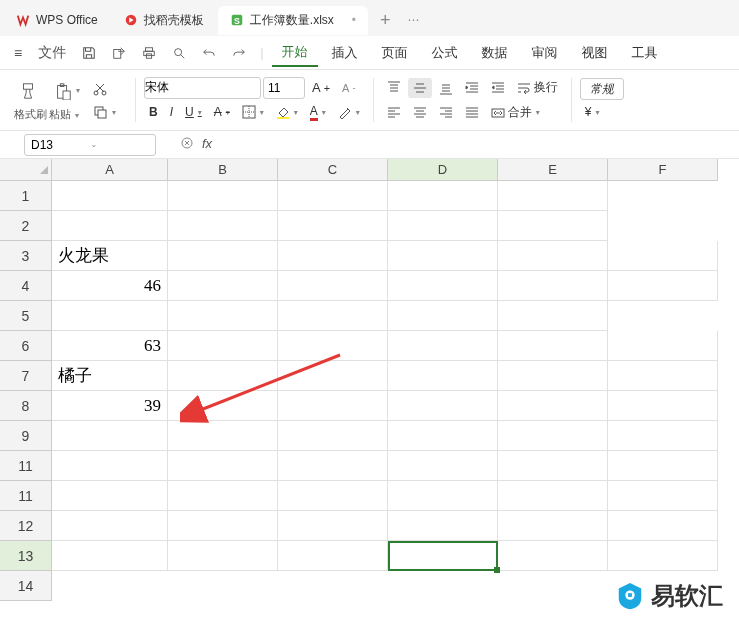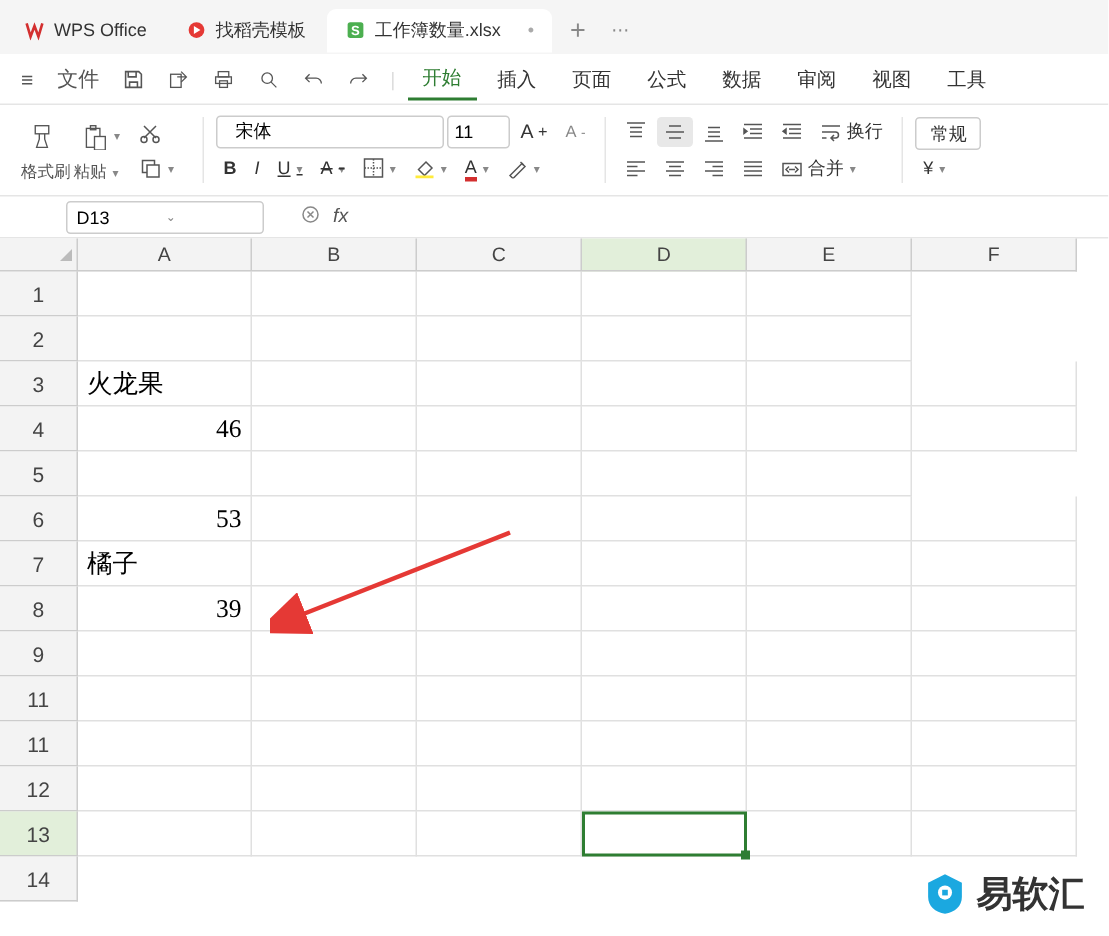--- a/index.html
+++ b/index.html
@@ -21,27 +21,27 @@
 
 
 .ribbon { display: flex; padding: 6px 8px; gap: 8px; border-bottom: 1px solid #e5e5e5; align-items: center; }
 .ribbon-group { display: flex; flex-direction: column; align-items: center; gap: 2px; padding: 0 6px; }
 .ribbon-sep { width: 1px; height: 44px; background: #e5e5e5; }
 .rb-btn { display: flex; align-items: center; gap: 3px; padding: 3px 5px; font-size: 12px; color: #333; cursor: pointer; border-radius: 3px; }
 .rb-btn svg { flex-shrink: 0; }
 .rb-label { font-size: 11px; color: #555; margin-top: 2px; }
 .rb-col { display: flex; flex-direction: column; gap: 2px; }
 .rb-row { display: flex; gap: 2px; align-items: center; }
-.font-select { width: 152px; height: 22px; border: 1px solid #ccc; font-size: 12px; padding: 0 12px; background: #fff; border-radius: 3px; }
+.font-select { width: 117px; height: 22px; border: 1px solid #ccc; font-size: 12px; padding: 0 0; background: #fff; border-radius: 3px; }
 .size-select { width: 42px; height: 22px; border: 1px solid #ccc; font-size: 12px; padding: 0 4px; background: #fff; border-radius: 3px; }
 .dd-caret { font-size: 8px; color: #888; margin-left: 1px; }
 
 
 .formula-row { height: 28px; display: flex; align-items: center; border-bottom: 1px solid #e5e5e5; }
-.name-box { width: 132px; margin-left: 44px; height: 22px; border: 1px solid #ccc; border-radius: 3px; display: flex; align-items: center; padding: 0 6px; font-size: 12px; background: #fff; }
+.name-box { width: 132px; margin-left: 24px; height: 22px; border: 1px solid #ccc; border-radius: 3px; display: flex; align-items: center; padding: 0 6px; font-size: 12px; background: #fff; }
 .name-box span { flex: 1; }
 .fx-area { display: flex; gap: 8px; margin-left: 24px; font-size: 13px; color: #555; }
 .fx-label { font-style: italic; font-size: 13px; }
 
 
 .sheet-wrap { position: relative; }
 .corner { width: 52px; height: 22px; background: #f3f3f3; border-right: 1px solid #ccc; border-bottom: 1px solid #ccc; position: absolute; left: 0; top: 0; display:flex; align-items:center; justify-content:flex-end; padding-right:3px;}
 .corner::after { content:''; width:0; height:0; border-left:8px solid transparent; border-bottom:8px solid #bbb; }
 .col-headers { display: flex; margin-left: 52px; height: 22px; }
 .col-h { width: 110px; border-right: 1px solid #ccc; border-bottom: 1px solid #ccc; background: #f3f3f3; display: flex; align-items: center; justify-content: center; font-size: 13px; color: #444; }
@@ -292,21 +292,21 @@
             <path d="M5 7h4M5 5l-2 2 2 2M9 5l2 2-2 2" stroke="#555" fill="none"></path>
           </svg>
           <span>合并</span>
           <span class="dd-caret">▾</span>
         </div>
     </div>
   </div>
   <div class="ribbon-sep"></div>
 
   <div class="rb-col">
-    <div class="rb-btn" style="border:1px solid #ccc;width:44px;height:22px;justify-content:center;">常规</div>
+    <div class="rb-btn" style="border:1px solid #ccc;width:44px;height:22px;justify-content:center;font-style:italic;">常规</div>
     <div class="rb-btn">¥ <span class="dd-caret">▾</span></div>
   </div>
 </div>
 
 <div class="formula-row">
   <div class="name-box">
     <span>D13</span>
     <span class="dd-caret">⌄</span>
   </div>
   <div class="fx-area">
@@ -377,21 +377,21 @@
           <div class="cell"></div>
         </div>
       <div class="cell-row">
           <div class="cell"></div>
           <div class="cell"></div>
           <div class="cell"></div>
           <div class="cell"></div>
           <div class="cell"></div>
         </div>
       <div class="cell-row">
-          <div class="cell num">53</div>
+          <div class="cell num">63</div>
           <div class="cell"></div>
           <div class="cell"></div>
           <div class="cell"></div>
           <div class="cell"></div>
           <div class="cell"></div>
         </div>
       <div class="cell-row">
           <div class="cell">橘子</div>
           <div class="cell"></div>
           <div class="cell"></div>

